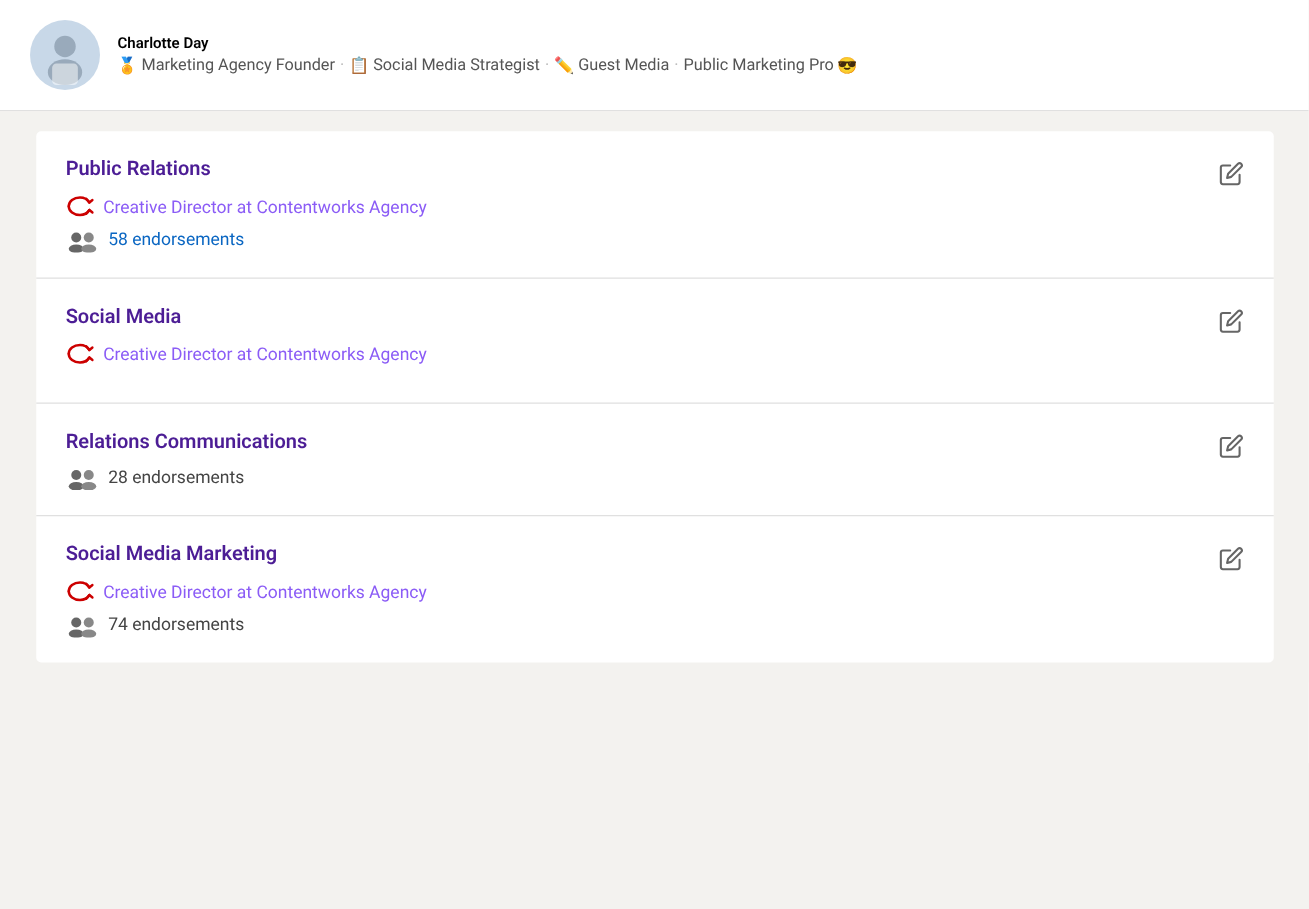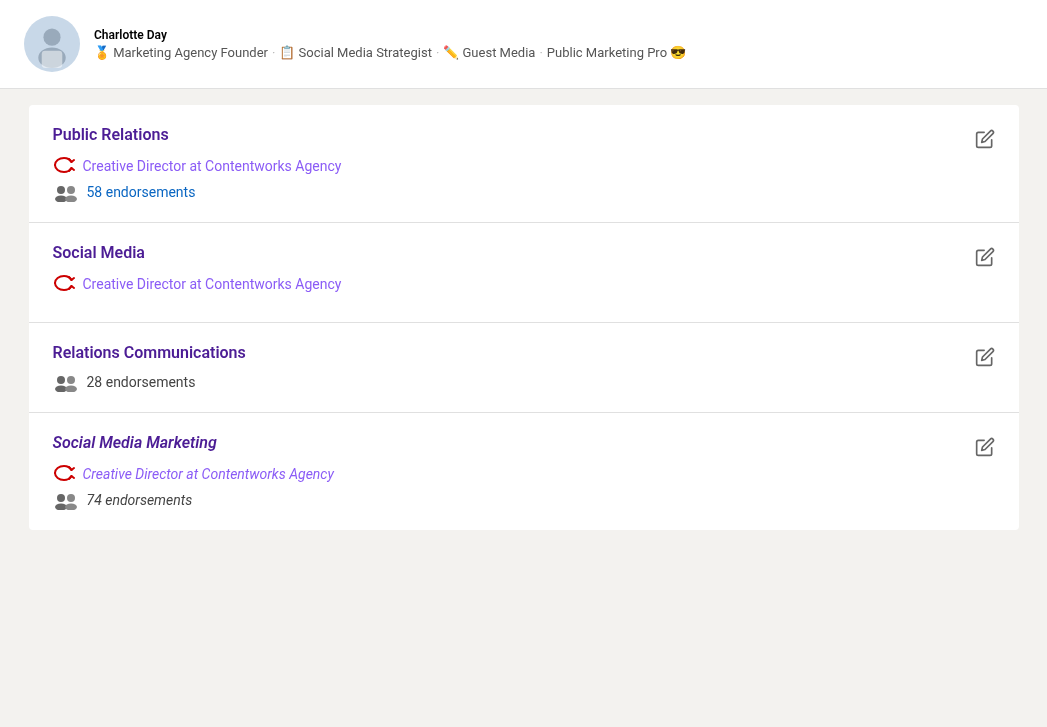--- a/index.html
+++ b/index.html
@@ -80,21 +80,20 @@
     }
 
     .skill-section {
       padding: 20px 24px;
       border-bottom: 1px solid #e0e0e0;
       position: relative;
     }
 
     .skill-section:last-child {
       border-bottom: none;
-      font-style: italic;
     }
 
     .skill-title {
       font-size: 16px;
       font-weight: 600;
       color: #4c1d95;
       margin-bottom: 12px;
     }
 
     .skill-meta {

